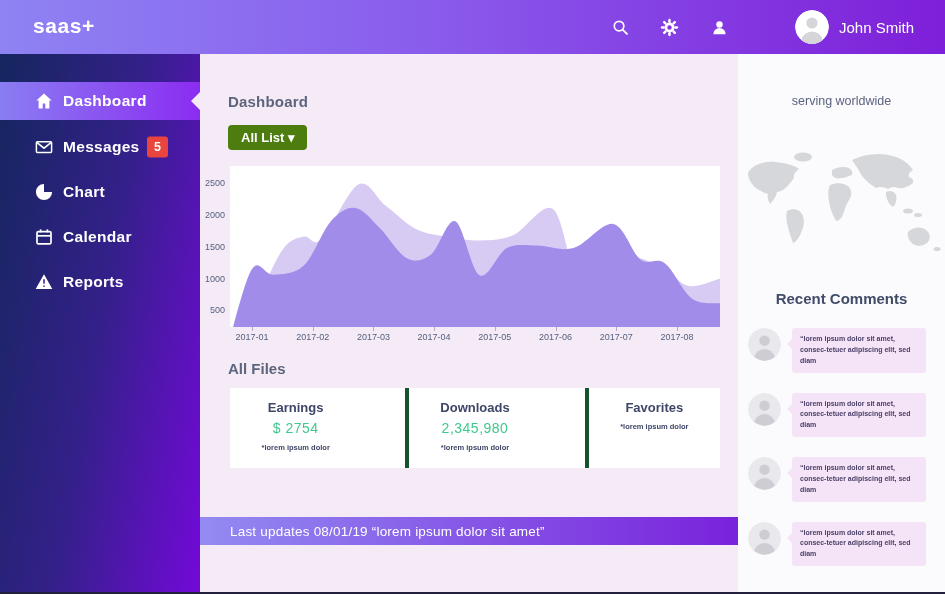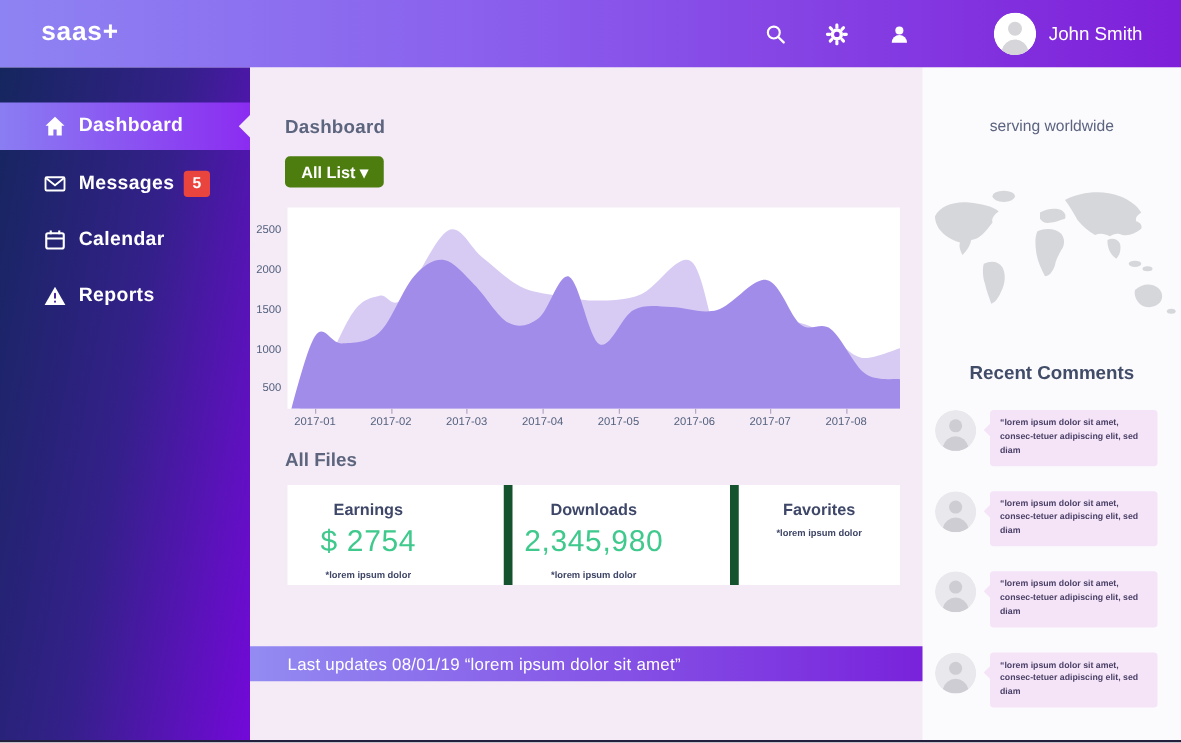--- a/index.html
+++ b/index.html
@@ -58,23 +58,23 @@
   .ylab { position:absolute; left:0; width:25px; text-align:right; font-size:9px;
           color:#55617e; line-height:12px; }
   .xlab { position:absolute; top:278px; width:46px; text-align:center; font-size:9px;
           color:#55617e; }
   .xtick { position:absolute; top:273px; width:1px; height:4px; background:#b6a8c6; }
   .section-title { position:absolute; left:28px; top:306px; font-size:15px;
                    color:#5d657e; font-weight:600; }
   .stats-card { position:absolute; left:30px; top:334px; width:490px; height:80px;
                 background:#fff; display:flex;gap:44px; }
   .stat-col { flex:1; text-align:center; padding-top:12px; }
-  .stat-col + .stat-col { border-left:7px solid #14532d; }
+  .stat-col + .stat-col { border-left:4px solid #14532d; }
   .stat-label { font-size:13px; color:#3e4768; font-weight:700; }
-  .stat-value { font-size:24px; color:#3fc98c; margin-top:5px; letter-spacing:.5px; }
+  .stat-value { font-size:14px; color:#3fc98c; margin-top:5px; letter-spacing:.5px; }
   .stat-note  { font-size:7.5px; color:#3e4565; margin-top:7px; font-weight:700; }
   .banner { position:absolute; left:0; top:463px; width:618px; height:28px;
             background:linear-gradient(90deg,#938bf2 0%,#7513d8 100%);
             color:#fff; font-size:13.5px; display:flex; align-items:center;
             padding-left:30px; letter-spacing:.2px; }
 
   
   .rpanel { position:absolute; left:738px; top:54px; width:207px; height:540px;
             background:#fbfafc; overflow:hidden; }
   .tagline { position:absolute; top:40px; width:100%; text-align:center;
@@ -155,20 +155,28 @@
         <svg viewBox="0 0 20 20" fill="none" stroke="#fff" stroke-width="1.5">
             <rect x="2.4" y="4.8" width="15.2" height="10.6" rx="1"></rect>
             <path d="M3 5.6 10 11.2 17 5.6"></path>
           </svg>
       </span>
       <span class="nav-label">Messages</span>
       <span class="badge">5</span>
     </div>
     <div class="nav-item">
       <span class="nav-icon">
+        <svg viewBox="0 0 20 20" fill="#fff">
+            <path d="M10 10 V1.9 A8.1 8.1 0 1 0 18.1 10 Z"></path>
+          </svg>
+      </span>
+      <span class="nav-label">Chart</span>
+    </div>
+    <div class="nav-item">
+      <span class="nav-icon">
         <svg viewBox="0 0 20 20" fill="none" stroke="#fff" stroke-width="1.7">
             <rect x="3" y="4.6" width="14" height="12.2" rx="1.4"></rect>
             <line x1="3" y1="8.8" x2="17" y2="8.8"></line>
             <line x1="6.6" y1="2.4" x2="6.6" y2="5.4"></line>
             <line x1="13.4" y1="2.4" x2="13.4" y2="5.4"></line>
           </svg>
       </span>
       <span class="nav-label">Calendar</span>
     </div>
     <div class="nav-item">

